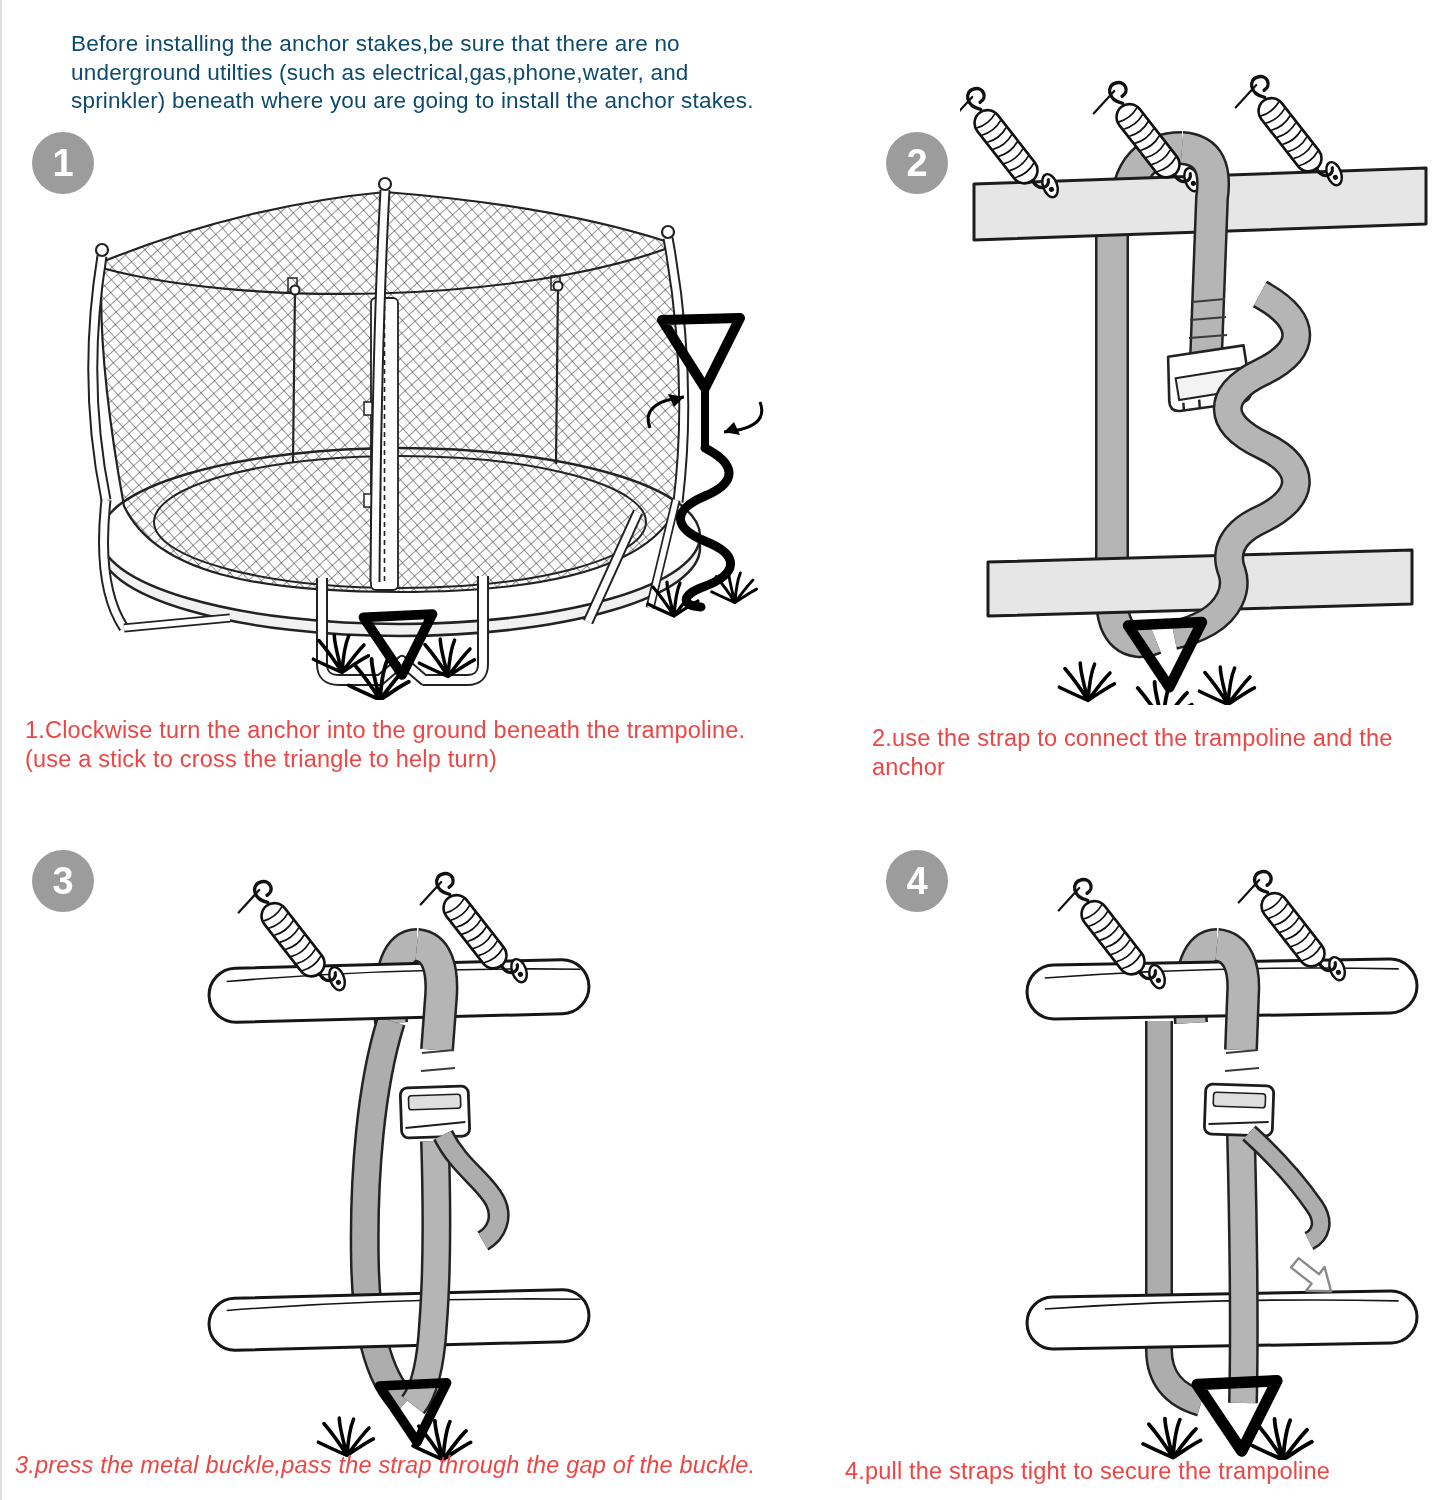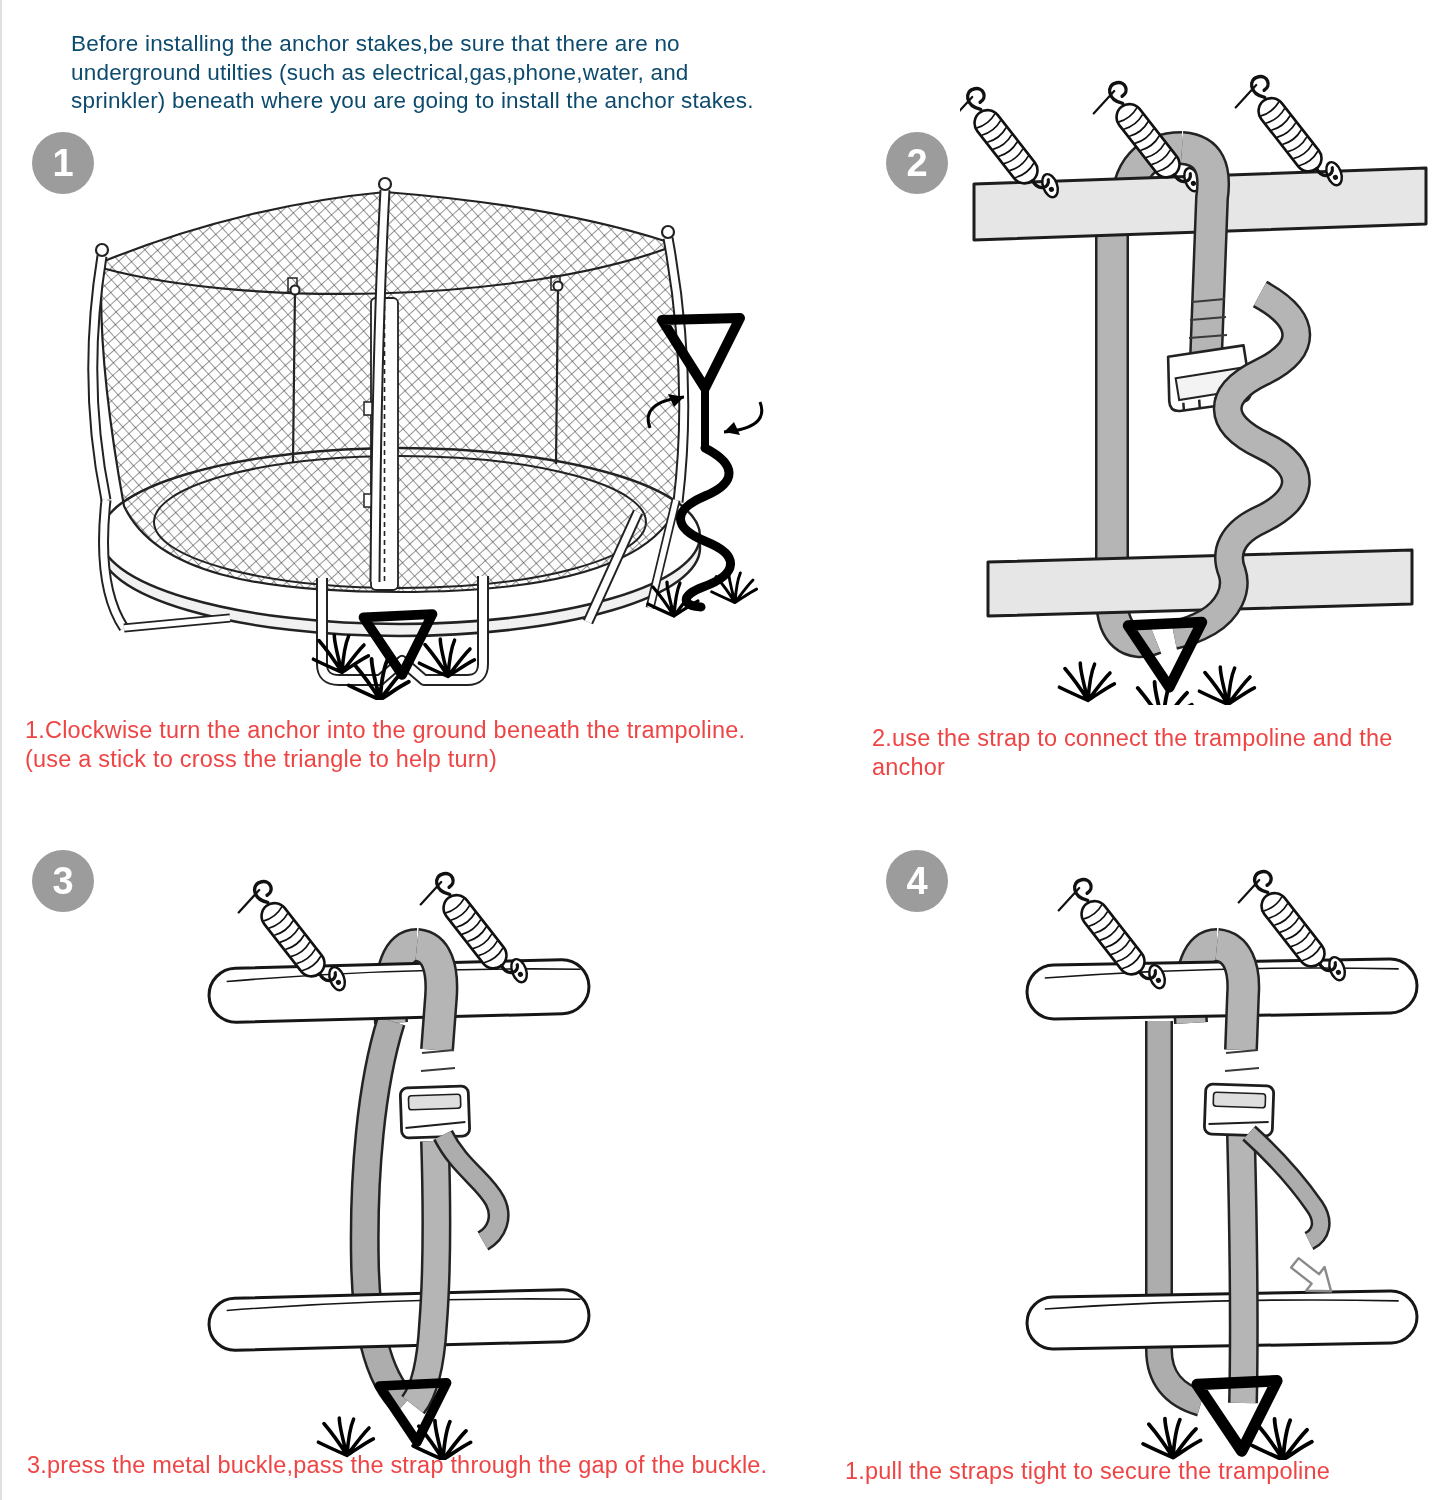--- a/index.html
+++ b/index.html
@@ -11,21 +11,21 @@
   .warning{
     position:absolute;left:35px;top:30px;width:720px;
     font-size:22.5px;line-height:28.5px;letter-spacing:.2px;white-space:pre-line;color:#0c4a6e;margin-left:36px;
   }
   .caption{
     position:absolute;font-size:23.5px;line-height:29px;letter-spacing:.2px;
     white-space:pre-line;color:#ef4444;
   }
   #caption-1{left:25px;top:716px;width:770px;}
   #caption-2{left:872px;top:724px;width:590px;}
-  #caption-3{left:27px;top:1451px;width:770px;}
+  #caption-3{left:15px;top:1451px;width:770px;font-style:italic;}
   #caption-4{left:845px;top:1457px;width:590px;}
   .badge{
     position:absolute;width:62px;height:62px;border-radius:50%;background:#9c9c9c;
     color:#ffffff;font-weight:bold;font-size:38px;line-height:62px;text-align:center;
   }
   #badge-1{left:32px;top:132px;}
   #badge-2{left:886px;top:132px;}
   #badge-3{left:32px;top:850px;}
   #badge-4{left:886px;top:850px;}
   .illus{position:absolute;}
@@ -264,14 +264,14 @@
     </g>
     <use href="#trianchor" transform="translate(232,568) scale(0.95)"></use>
     <use href="#grass" transform="translate(168,608) scale(1.15)"></use>
     <use href="#grass" transform="translate(278,610) scale(1.2)"></use>
   </svg>
 
   <div class="caption" id="caption-1">1.Clockwise turn the anchor into the ground beneath the trampoline.
 (use a stick to cross the triangle to help turn)</div>
   <div class="caption" id="caption-2">2.use the strap to connect the trampoline and the anchor</div>
   <div class="caption" id="caption-3">3.press the metal buckle,pass the strap through the gap of the buckle.</div>
-  <div class="caption" id="caption-4">1.pull the straps tight to secure the trampoline</div>
+  <div class="caption" id="caption-4">4.pull the straps tight to secure the trampoline</div>
 </div>
 
 </body></html>

